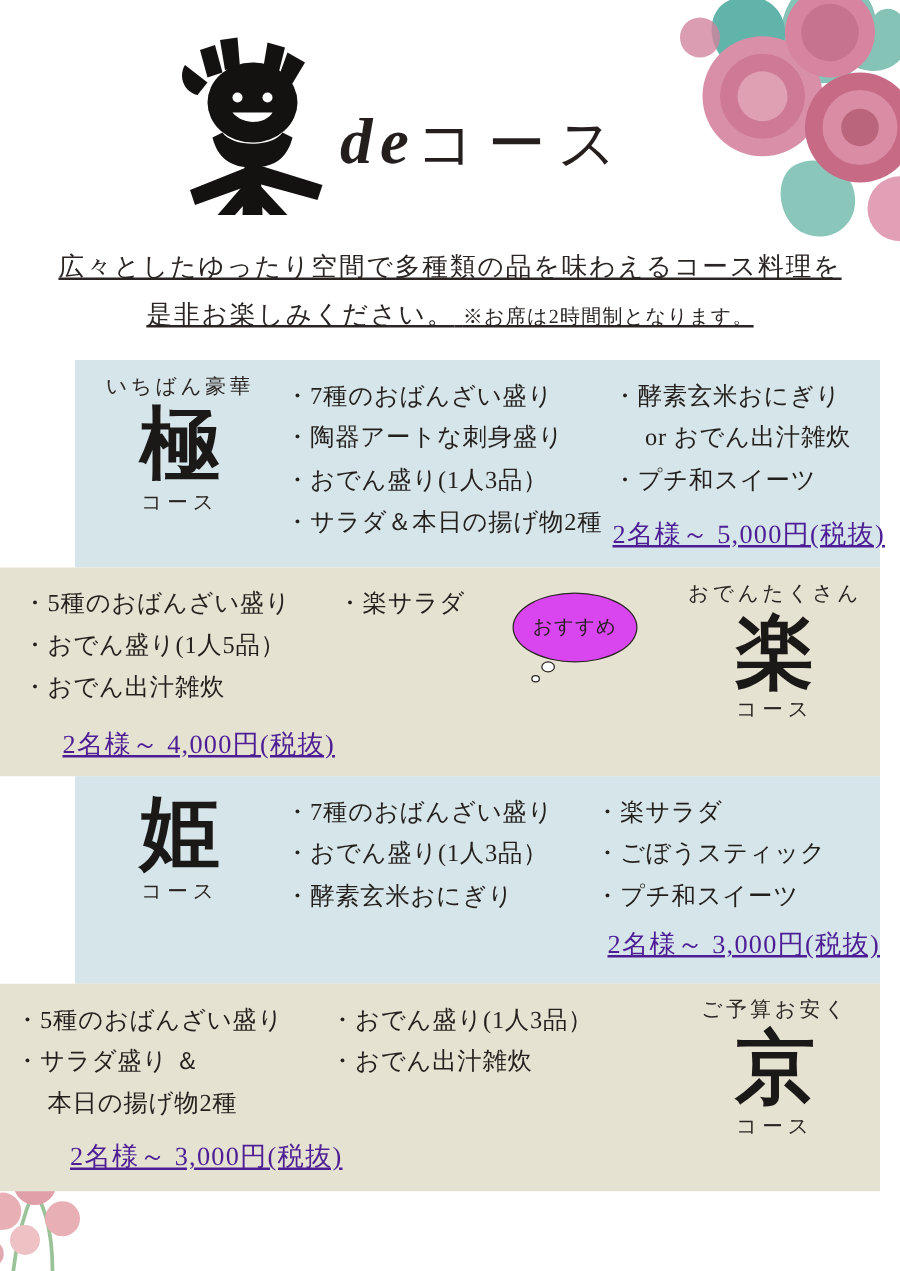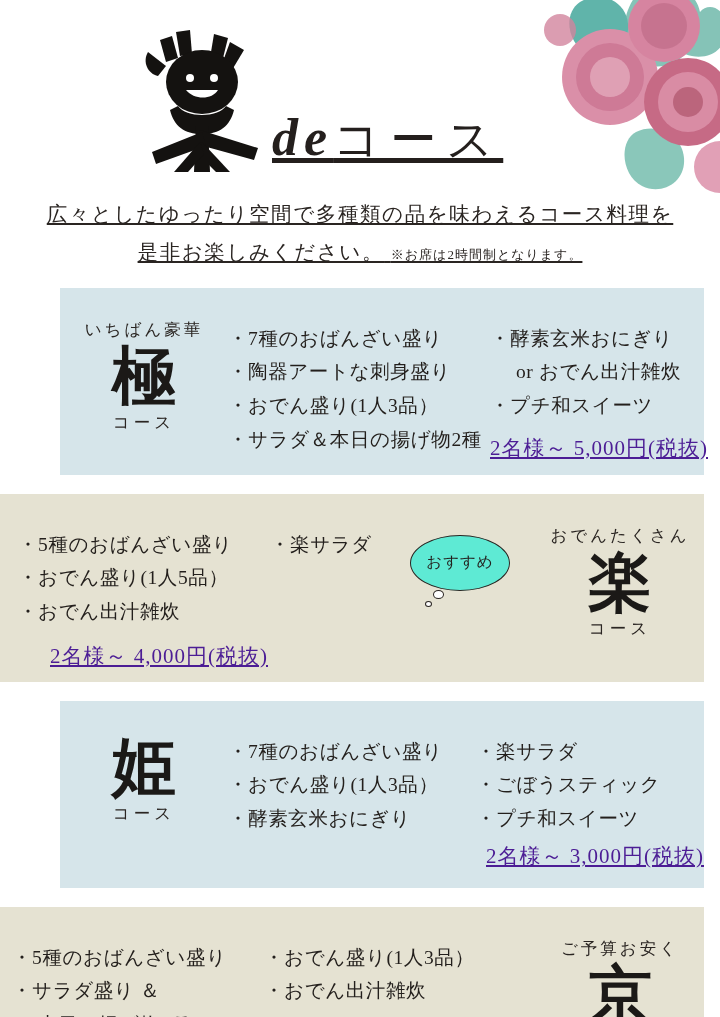--- a/index.html
+++ b/index.html
@@ -42,55 +42,53 @@
   .logo-mark {
     position: absolute;
     left: 118px;
     top: 22px;
     width: 160px;
     height: 150px;
   }
   .title {
     position: absolute;
     left: 272px;
-    top: 108px;
+    top: 84px;
     font-size: 52px;
     letter-spacing: 6px;
     font-family: "Liberation Serif", serif;
     font-weight: bold;
     font-style: italic;
     color: #241f1d;
-    text-decoration: underline;
   }
   .title .jp {
     font-style: normal;
     font-weight: normal;
     letter-spacing: 10px;
     font-size: 46px;
   }
 
   .lead {
     text-align: center;
     font-size: 20.5px;
     line-height: 1.85;
     letter-spacing: 1.6px;
     color: #2a2522;
     margin: 0 34px 16px 34px;
     text-decoration: underline;
   }
   .lead .note {
-    font-size: 13px;
+    font-size: 16px;
     letter-spacing: 1px;
   }
 
   
   .course {
     position: relative;
-    margin-bottom: 19px;
-    padding: 25px 0 12px 0;
+    padding: 4px 0 12px 0;
     box-sizing: border-box;
   }
   .course.blue { background: #d6e5ea; }
   .course.beige { background: #e5e2d2; }
 
   .course.blue.inset {
     margin-left: 60px;
     margin-right: 16px;
   }
   .course.beige.full {
@@ -167,21 +165,21 @@
   }
   .price.center-ish { text-align: left; }
 
   
   .bubble {
     position: relative;
     width: 98px;
     height: 54px;
     border: 1.6px solid #2a2522;
     border-radius: 50%;
-    background: #5eead4;
+    background: #d946ef;
     display: flex;
     align-items: center;
     justify-content: center;
     font-size: 15.5px;
     letter-spacing: 1px;
     color: #231f1c;
   }
   .bubble:after,
   .bubble:before {
     content: "";

